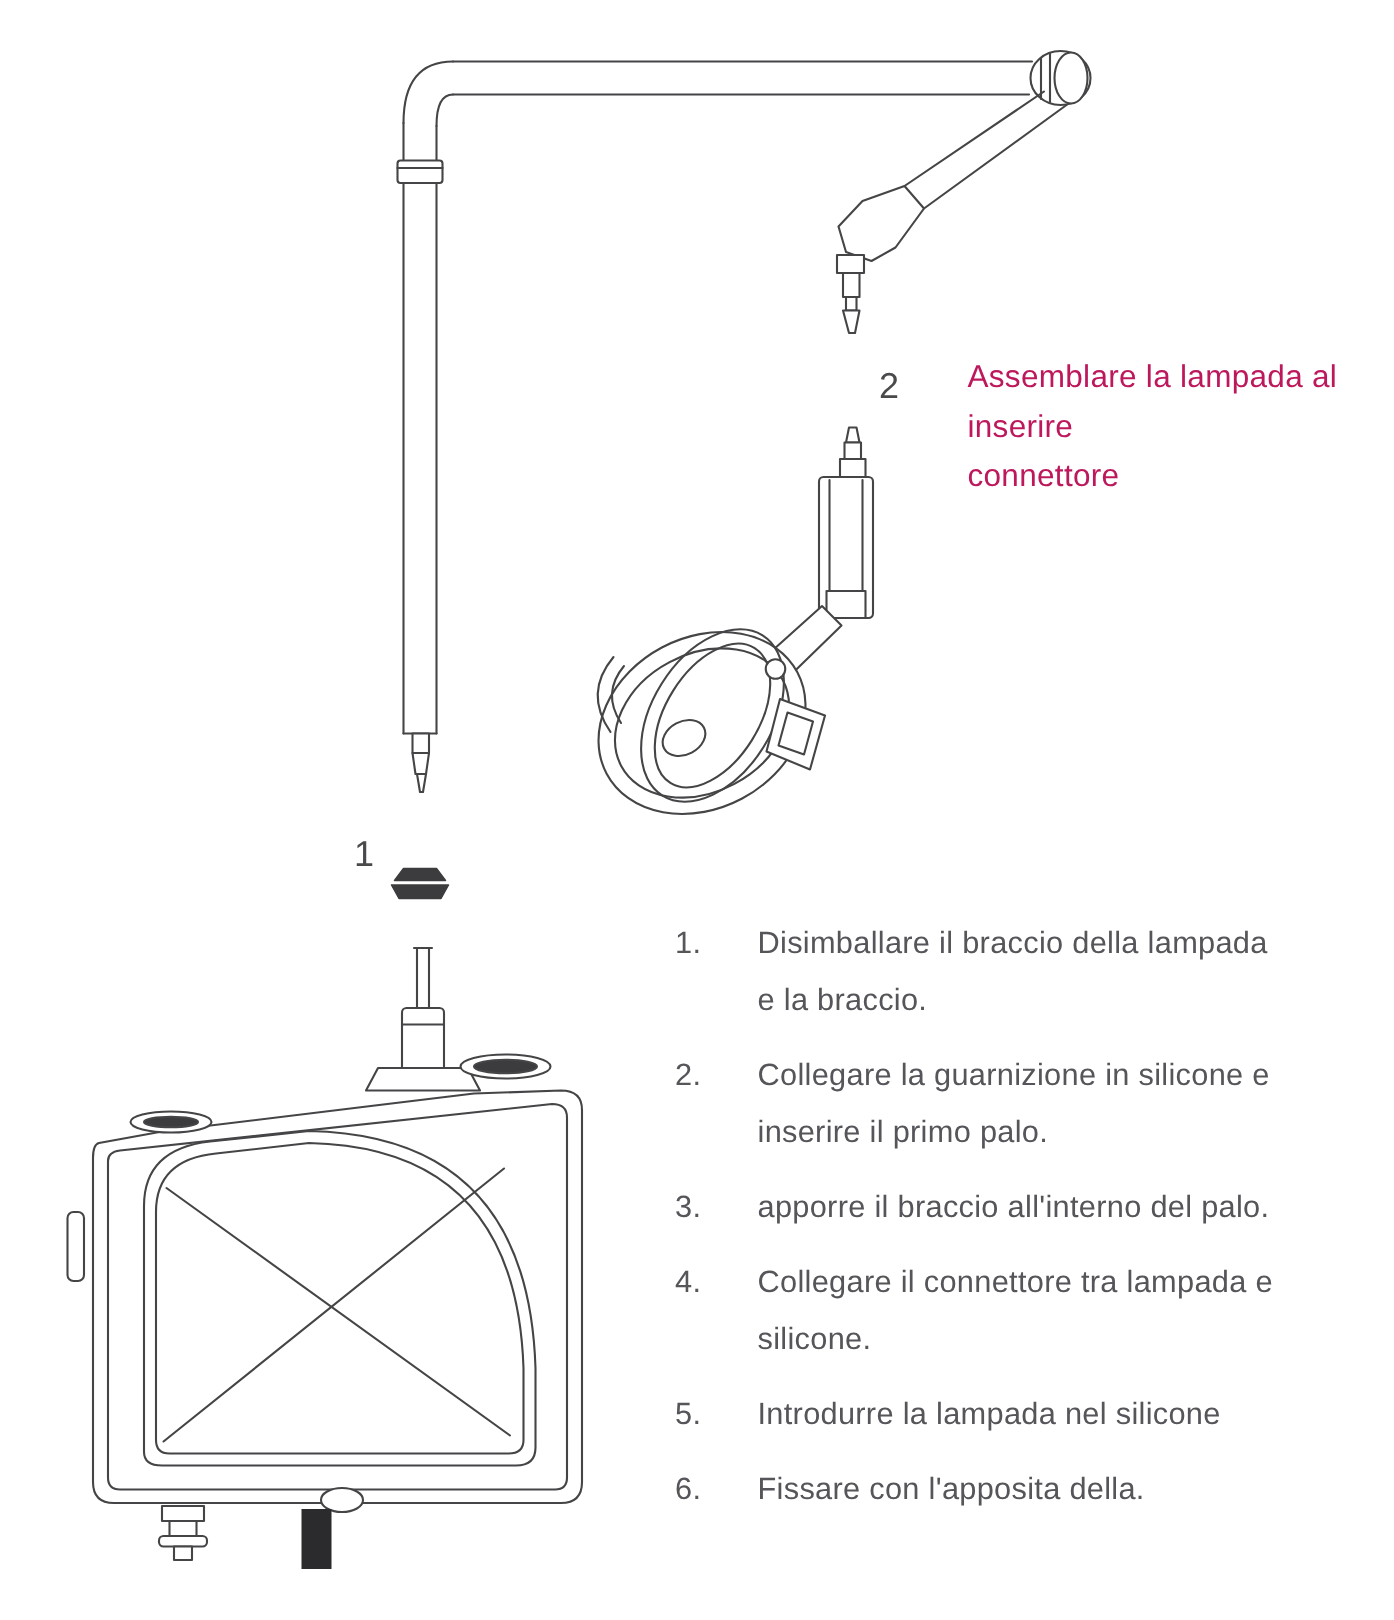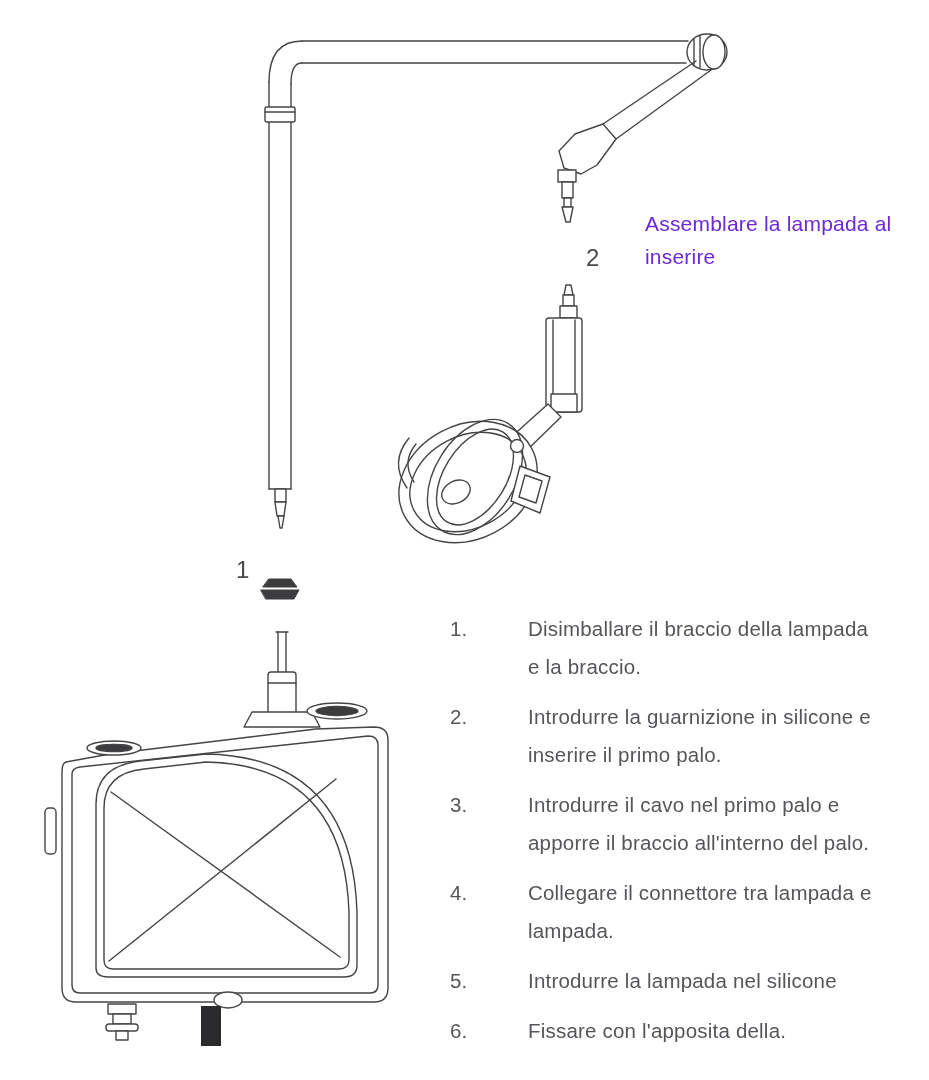--- a/index.html
+++ b/index.html
@@ -6,30 +6,30 @@
   html,body { width:929px; height:1080px; }
   body {
     background:#ffffff;
     font-family:"Liberation Sans","DejaVu Sans",sans-serif;
     color:#56565a;
     position:relative;
     overflow:hidden;
   }
   .page { position:absolute; inset:0; }
   .art { position:absolute; left:0; top:0; width:929px; height:1080px; }
-  .note { position:absolute; font-size:21px; letter-spacing:.2px; color:#6d28d9; }
+  .note { position:absolute; font-size:21px; letter-spacing:.2px; color:#be185d;margin-top:28px; }
   .note-right { left:645px; top:207px; width:285px; line-height:33px; }
   .note-left  { left:42px;  top:518px; width:210px; line-height:36px; }
   .callout-num { position:absolute; font-size:24px; color:#4a4a4d; }
   .callout-2 { left:586px; top:244px; }
   .callout-1 { left:236px; top:556px; }
   .steps { position:absolute; left:450px; top:610px; width:474px; list-style:none; font-size:20.5px; letter-spacing:.2px; color:#55555a; }
   .steps li { display:flex; margin-bottom:12px; line-height:38px; }
   .steps .n { width:55px; flex:none; }
-  .steps .t { flex:1;margin-left:23px; }
+  .steps .t { flex:1; }
 </style>
 </head>
 <body>
 
 <div class="page">
 
   <svg class="art" viewBox="0 0 929 1080" stroke-linecap="round" stroke-linejoin="round">
 
     <g stroke="#454548" fill="none" stroke-width="1.4">
 
@@ -136,50 +136,50 @@
       <rect x="201" y="1006" width="20" height="40" fill="#2b2b2d" stroke="none"></rect>
     </g>
   </svg>
 
   <div class="callout-num callout-2">2</div>
   <div class="callout-num callout-1">1</div>
 
   <div class="note note-right">
     <div>Assemblare la lampada al</div>
     <div>inserire</div>
+    <div>connettore</div>
   </div>
 
 
   <ol class="steps">
     <li>
       <span class="n">1.</span>
       <span class="t">
         <div>Disimballare il braccio della lampada</div>
         <div>e la braccio.</div>
       </span>
     </li>
     <li>
       <span class="n">2.</span>
       <span class="t">
-        <div>Introdurre la guarnizione in silicone e</div>
+        <div>Collegare la guarnizione in silicone e</div>
         <div>inserire il primo palo.</div>
       </span>
     </li>
     <li>
       <span class="n">3.</span>
       <span class="t">
-        <div>Introdurre il cavo nel primo palo e</div>
         <div>apporre il braccio all'interno del palo.</div>
       </span>
     </li>
     <li>
       <span class="n">4.</span>
       <span class="t">
         <div>Collegare il connettore tra lampada e</div>
-        <div>lampada.</div>
+        <div>silicone.</div>
       </span>
     </li>
     <li>
       <span class="n">5.</span>
       <span class="t">
         <div>Introdurre la lampada nel silicone</div>
       </span>
     </li>
     <li>
       <span class="n">6.</span>

